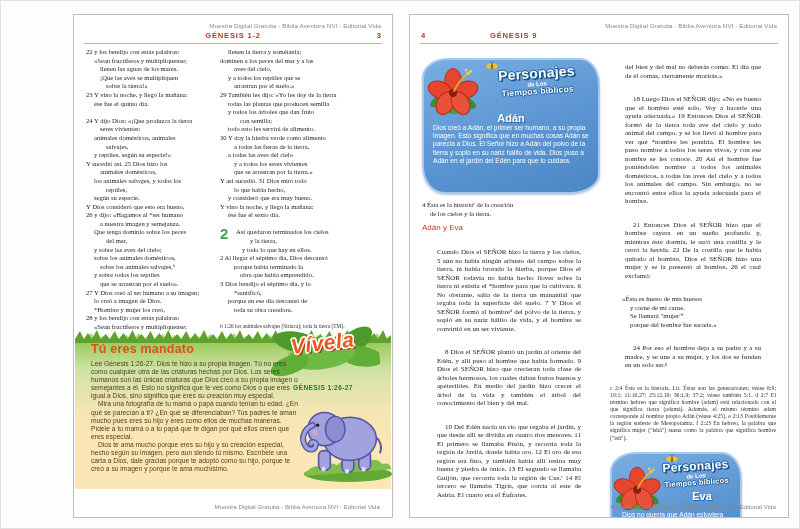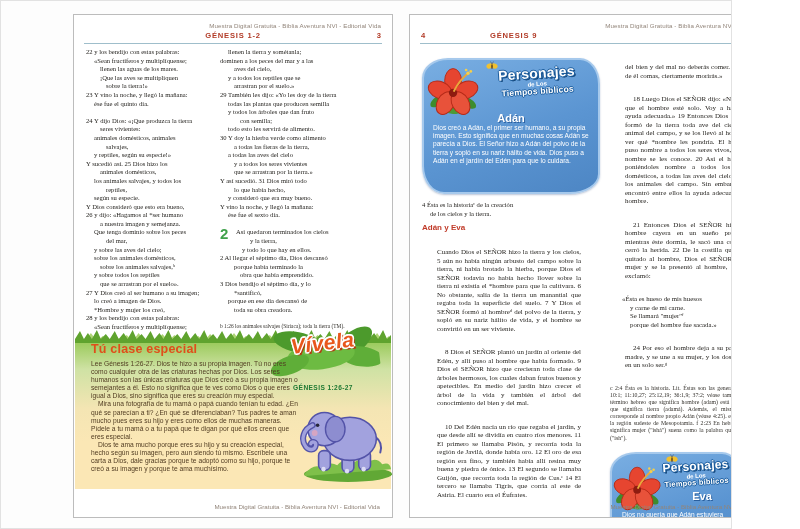--- a/index.html
+++ b/index.html
@@ -1,16 +1,16 @@
 <!DOCTYPE html>
 <html><head>
 <meta charset="utf-8">
 <style>
   html,body{margin:0;padding:0;background:#ffffff;}
-  .canvas{position:relative;width:732px;height:529px;background:#fdfdfd;border:1px solid #e2e2e2;box-sizing:border-box;
+  .canvas{position:relative;width:800px;height:529px;background:#fdfdfd;border:1px solid #e2e2e2;box-sizing:border-box;
           font-family:"Liberation Serif", serif;color:#262420;overflow:hidden;}
   .page{position:absolute;top:13px;height:504px;background:#ffffff;border:1px solid #bcbcbc;box-sizing:border-box;overflow:hidden;}
   .page-left{left:72px;width:320px;}
   .page-right{left:408px;width:380px;}
 
   .notice{position:absolute;top:7px;right:11px;font-family:"Liberation Sans",sans-serif;font-size:6.2px;color:#92857a;letter-spacing:.1px;}
   .book-title{position:absolute;top:16px;width:100%;text-align:center;font-family:"Liberation Sans",sans-serif;
               font-weight:bold;font-size:7.6px;color:#b23b27;letter-spacing:.8px;}
   .page-right .book-title{width:auto;left:80px;text-align:left;}
   .pgnum{position:absolute;top:16px;font-family:"Liberation Sans",sans-serif;font-weight:bold;font-size:7.6px;color:#b23b27;}
@@ -26,21 +26,21 @@
   .vl{font-size:6.6px;line-height:8.6px;white-space:nowrap;min-height:8.6px;}
   .i1{padding-left:8px;} .i2{padding-left:14px;} .i3{padding-left:20px;}
   .ch0{padding-left:16px;} .ch1{padding-left:22px;} .ch2{padding-left:30px;}
   .chapnum{position:absolute;left:0;top:178px;font-family:"Liberation Sans",sans-serif;font-weight:bold;
            font-size:15px;color:#3fa14a;line-height:15px;}
   .fnote{font-size:5.4px;margin-top:9px;white-space:nowrap;color:#33302b;}
 
   .prose p{margin:15px;font-size:7px;line-height:8.5px;text-align:justify;text-indent:8px;}
   .prose p.noind{text-indent:0;}
   .verse4{margin:7px 0 5px;}
-  .sect-head{font-family:"Liberation Sans",sans-serif;font-weight:bold;font-size:8px;color:#c03a28;margin:2px 0 16px;}
+  .sect-head{font-family:"Liberation Sans",sans-serif;font-weight:normal;font-size:8px;color:#c03a28;margin:2px 0 16px;}
   .poem{margin:7px 0;padding-left:12px;}
   .poem .vl{font-size:6.8px;}
   .fnblock{margin-top:8px;font-size:5.8px;line-height:7.1px;text-align:justify;color:#33302b;}
   .fnblock p{margin:0;}
 
   
   .charbox{position:relative;background:linear-gradient(160deg,#79aee2 0%,#5b95d2 55%,#4d86c4 100%);
            border:2px solid #a6c9ec;border-radius:26px 20px 30px 22px / 20px 26px 20px 28px;
            box-shadow:0 1px 2px rgba(60,90,140,.35);color:#ffffff;font-family:"Liberation Sans",sans-serif;}
   .adan-box{width:174px;height:132px;margin:10px 0 0;}
@@ -211,21 +211,21 @@
         <svg class="viv-leaves" viewBox="0 0 110 56">
           <ellipse cx="84" cy="22" rx="24" ry="11" fill="#4c9a2c" transform="rotate(-30 84 22)"></ellipse>
           <ellipse cx="92" cy="36" rx="22" ry="10" fill="#5fae38" transform="rotate(15 92 36)"></ellipse>
           <ellipse cx="30" cy="14" rx="24" ry="10" fill="#4c9a2c" transform="rotate(18 30 14)"></ellipse>
           <ellipse cx="52" cy="30" rx="34" ry="14" fill="#6dbb42"></ellipse>
           <ellipse cx="20" cy="36" rx="20" ry="9" fill="#5fae38" transform="rotate(-14 20 36)"></ellipse>
         </svg>
         <span class="viv-text">Vívela</span>
       </div>
       <div class="feat-ref">GÉNESIS 1:26-27</div>
-      <div class="feat-head">Tú clase especial</div>
+      <div class="feat-head">Tú eres mandato</div>
       <div class="feat-body">
           <p class="noind">Lee Génesis 1:26-27. Dios te hizo a su propia imagen. Tú no eres como cualquier otra de las criaturas hechas por Dios. Los seres humanos son las únicas criaturas que Dios creó a su propia imagen o semejantes a él. Esto no significa que te ves como Dios o que eres igual a Dios, sino significa que eres su creación muy especial.</p>
           <p class="">Mira una fotografía de tu mamá o papá cuando tenían tu edad. ¿En qué se parecían a ti? ¿En qué se diferenciaban? Tus padres te aman mucho pues eres su hijo y eres como ellos de muchas maneras. Pídele a tu mamá o a tu papá que te digan por qué ellos creen que eres especial.</p>
           <p class="">Dios te ama mucho porque eres su hijo y su creación especial, hecho según su imagen, pero aun siendo tú mismo. Escríbele una carta a Dios, dale gracias porque te adoptó como su hijo, porque te creó a su imagen y porque te ama muchísimo.</p>
         </div>
 
       <svg class="elephant" viewBox="0 0 96 106">
         <ellipse cx="50" cy="96" rx="45" ry="8" fill="#61a835"></ellipse>
         <path d="M6,96 q9,-12 19,-6 q6,-8 14,-3 q8,-9 16,-2 q8,-7 15,-1 q9,-6 15,2 q8,-3 9,5 l-88,7z" fill="#7fc04a"></path>
         <path d="M78,58 q8,6 5,16" stroke="#5353a8" stroke-width="2" fill="none" stroke-linecap="round"></path>

